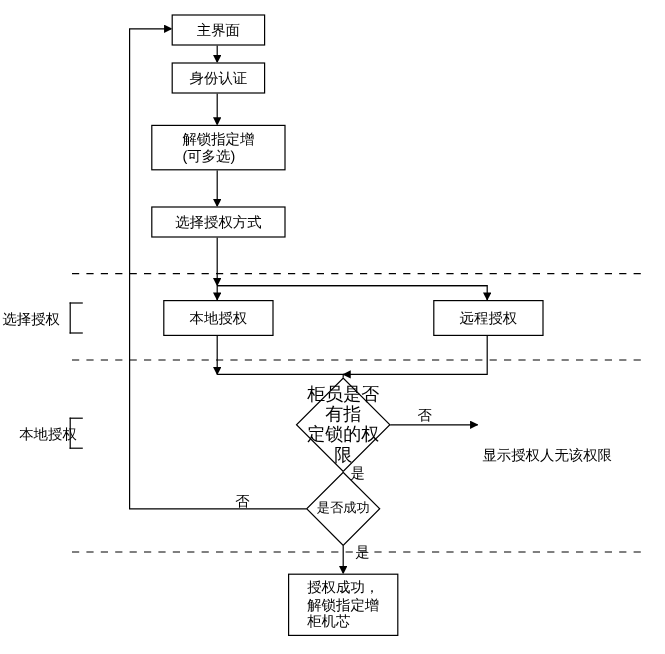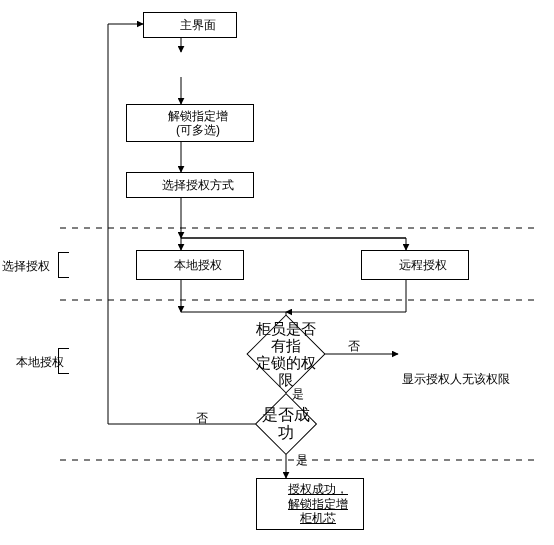--- a/index.html
+++ b/index.html
@@ -1,17 +1,17 @@
 <!DOCTYPE html>
 <html><head>
 <meta charset="utf-8">
 <style>
   html,body{margin:0;padding:0;background:#fff;font-family:"Microsoft YaHei",SimSun,Arial,sans-serif;font-size:12px;}
   .stage{position:relative;width:554px;height:545px;}
-  .box{position:absolute;border:1px solid #000;background:#fff;text-align:center;display:flex;align-items:center;justify-content:center;line-height:1.2;padding-left:16px;}
+  .box{position:absolute;border:1px solid #000;background:#fff;display:flex;align-items:center;justify-content:center;line-height:1.2;}
   .diamond{position:absolute;}
   .diamond .shape{position:absolute;inset:0;transform:rotate(45deg);border:1px solid #000;background:#fff;}
   .diamond .lbl{position:absolute;inset:-6px;display:flex;align-items:center;justify-content:center;text-align:center;line-height:1.15;}
   .lbl-free{position:absolute;white-space:nowrap;}
   .sidetab{position:absolute;border-top:1px solid #000;border-left:1px solid #000;border-bottom:1px solid #000;}
   svg{position:absolute;top:0;left:0;}
 </style>
 </head>
 <body>
 
@@ -57,20 +57,23 @@
 
       <line x1="286" y1="446" x2="286" y2="478"></line>
     </g>
 
     <line x1="181" y1="238" x2="406" y2="238" stroke="#000" stroke-width="1"></line>
   </svg>
 
   <div class="box" style="left:143px;top:12px;width:76px;height:24px;">
     <span>主界面</span>
   </div>
+  <div class="box" style="left:143px;top:52px;width:76px;height:24px;">
+    <span>身份认证</span>
+  </div>
   <div class="box" style="left:126px;top:104px;width:110px;height:36px;white-space:pre-line;">
     <span>解锁指定增
 (可多选)</span>
   </div>
   <div class="box" style="left:126px;top:172px;width:110px;height:24px;">
     <span>选择授权方式</span>
   </div>
   <div class="box" style="left:136px;top:250px;width:90px;height:28px;">
     <span>本地授权</span>
   </div>
@@ -81,26 +84,26 @@
   <div class="diamond" style="left:258px;top:326px;width:56px;height:56px;">
     <div class="shape"></div>
     <div class="lbl" style="white-space:pre-line;font-size:15px;">
       <span>柜员是否有指
 定锁的权限</span>
     </div>
   </div>
 
   <div class="diamond" style="left:264px;top:402px;width:44px;height:44px;">
     <div class="shape"></div>
-    <div class="lbl" style="font-size:16px;">
+    <div class="lbl" style="font-size:11px;">
       <span>是否成功</span>
     </div>
   </div>
 
-  <div class="box" style="left:256px;top:478px;width:90px;height:50px;white-space:pre-line;text-decoration:underline;">
+  <div class="box" style="left:240px;top:478px;width:90px;height:50px;white-space:pre-line;">
     <span>授权成功，
 解锁指定增
 柜机芯</span>
   </div>
 
   <div class="lbl-free" style="left:402px;top:347px;margin-top:24px;">
     <span>显示授权人无该权限</span>
   </div>
 
   <div class="lbl-free" style="left:348px;top:338px;"><span>否</span></div>

